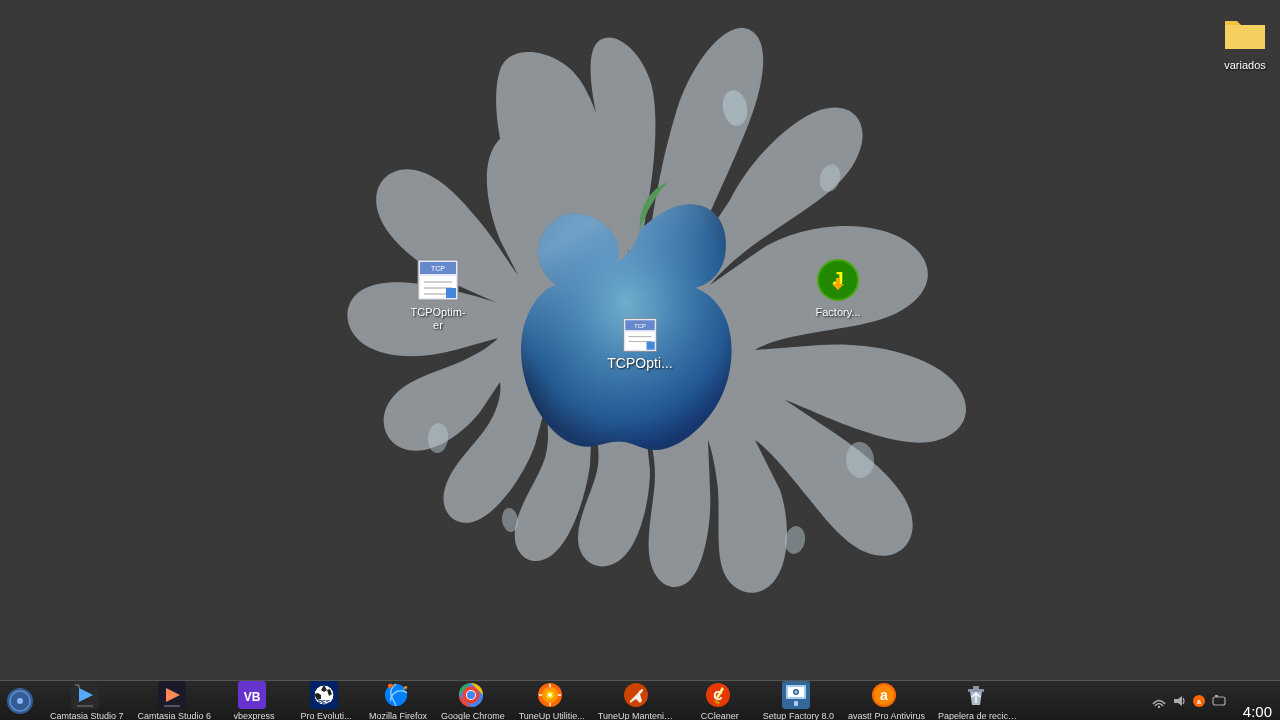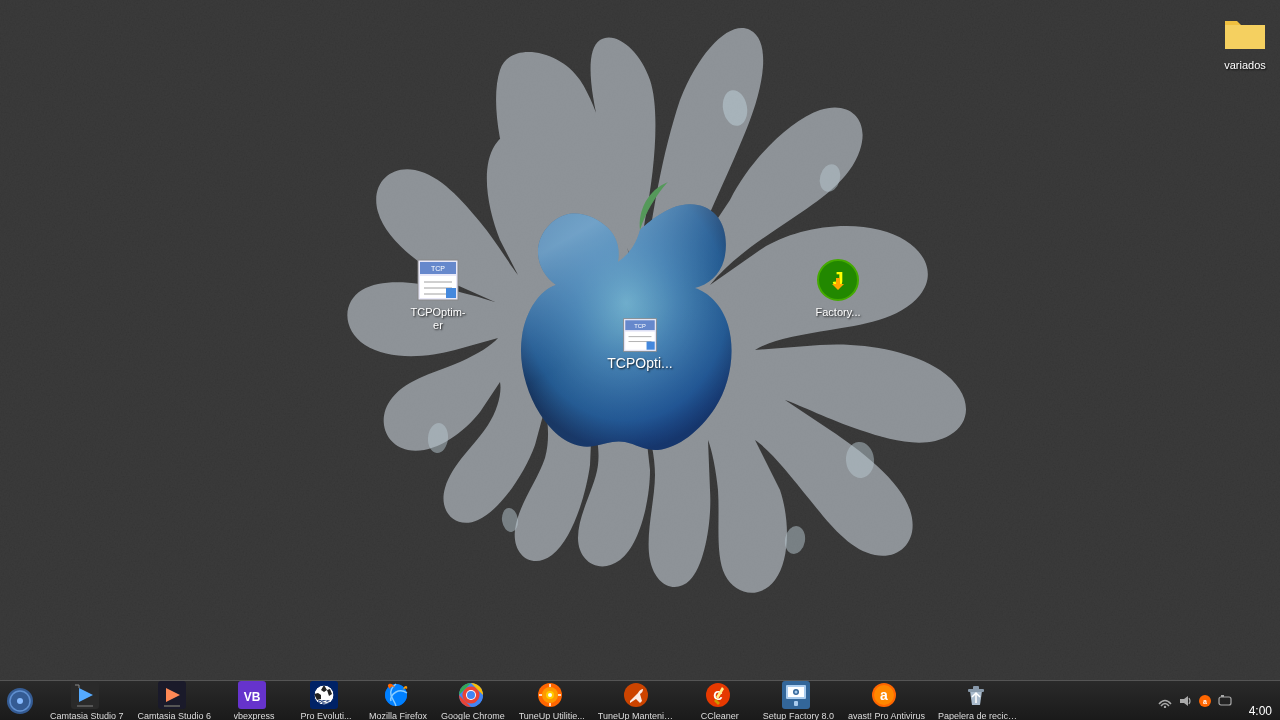--- a/index.html
+++ b/index.html
@@ -135,21 +135,21 @@
       display: flex;
       align-items: center;
       justify-content: center;
       font-size: 11px;
       color: #ccc;
       cursor: pointer;
     }
 
     .taskbar-clock {
       color: white;
-      font-size: 12px;
+      font-size: 15px;
       padding: 0 8px;
       white-space: nowrap;
       margin-top: 21px;
     }
 
     
     .dragging-icon {
       position: absolute;
       display: flex;
       flex-direction: column;

